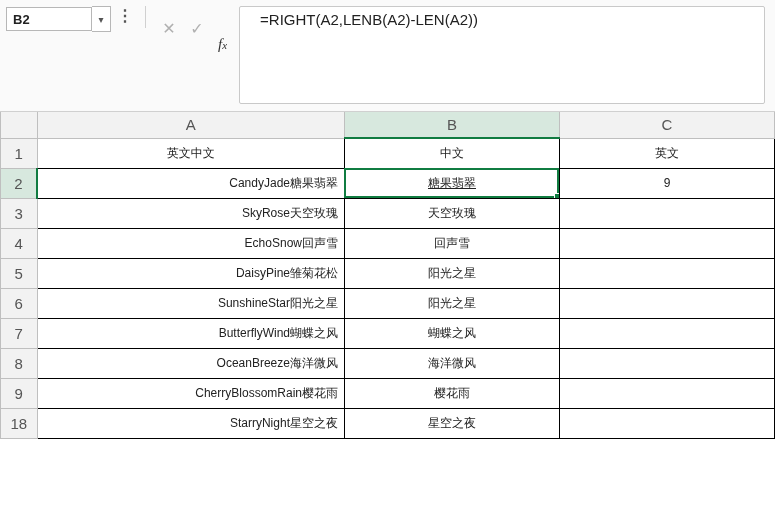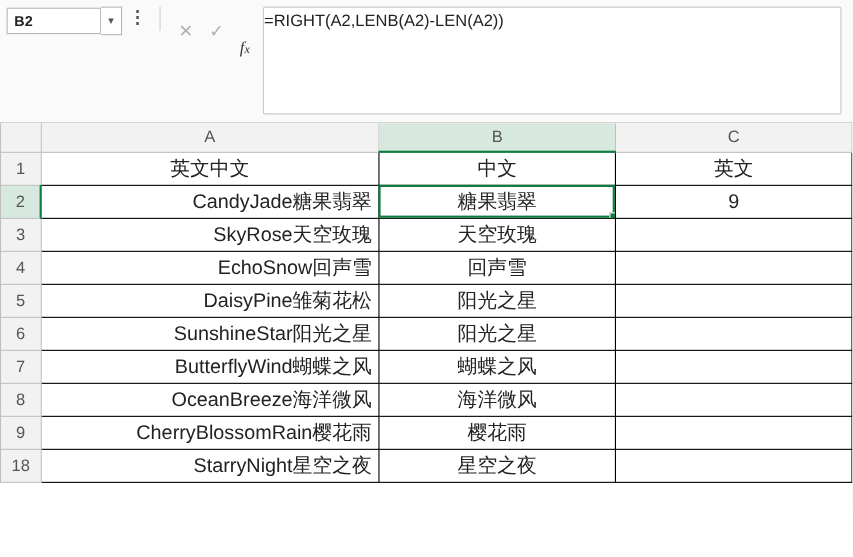--- a/index.html
+++ b/index.html
@@ -95,38 +95,38 @@
   .formula-input {
     flex: 1;
     margin: 6px 10px 6px 8px;
     border: 1px solid #c9c9c9;
     background: #fff;
     box-sizing: border-box;
     font-size: 15px;
     font-family: Consolas, "Segoe UI", Arial, sans-serif;
     color: #222;
     height: 98px;
-    padding: 4px 0;
+    padding: 4px 20px;
     resize: none;
     border-radius: 2px;
   }
 
   
   .grid-wrap {
     position: relative;
     overflow: hidden;
   }
   table.sheet {
     border-collapse: collapse;
     table-layout: fixed;
     width: 100%;
   }
   table.sheet th, table.sheet td {
     border: 1px solid #bfbfbf;
-    font-size: 18px;
+    font-size: 12px;
     height: 30px;
     padding: 0 6px;
     box-sizing: border-box;
     white-space: nowrap;
     overflow: hidden;
   }
   table.sheet thead th {
     background: #f2f2f2;
     color: #555;
     font-weight: 400;
@@ -160,20 +160,21 @@
   .data-left   { border-left: 1.5px solid #000 !important; }
   .data-right  { border-right: 1.5px solid #000 !important; }
   .data-inner-v { border-right: 1.5px solid #000 !important; }
   .data-inner-h { border-bottom: 1.5px solid #000 !important; }
 
   
   td.active-cell {
     outline: 2px solid #107c41;
     outline-offset: -2px;
     position: relative;
+    text-decoration: underline;
   }
   td.active-cell::after {
     content: "";
     position: absolute;
     right: -3px;
     bottom: -3px;
     width: 6px;
     height: 6px;
     background: #107c41;
     border: 1px solid #fff;

